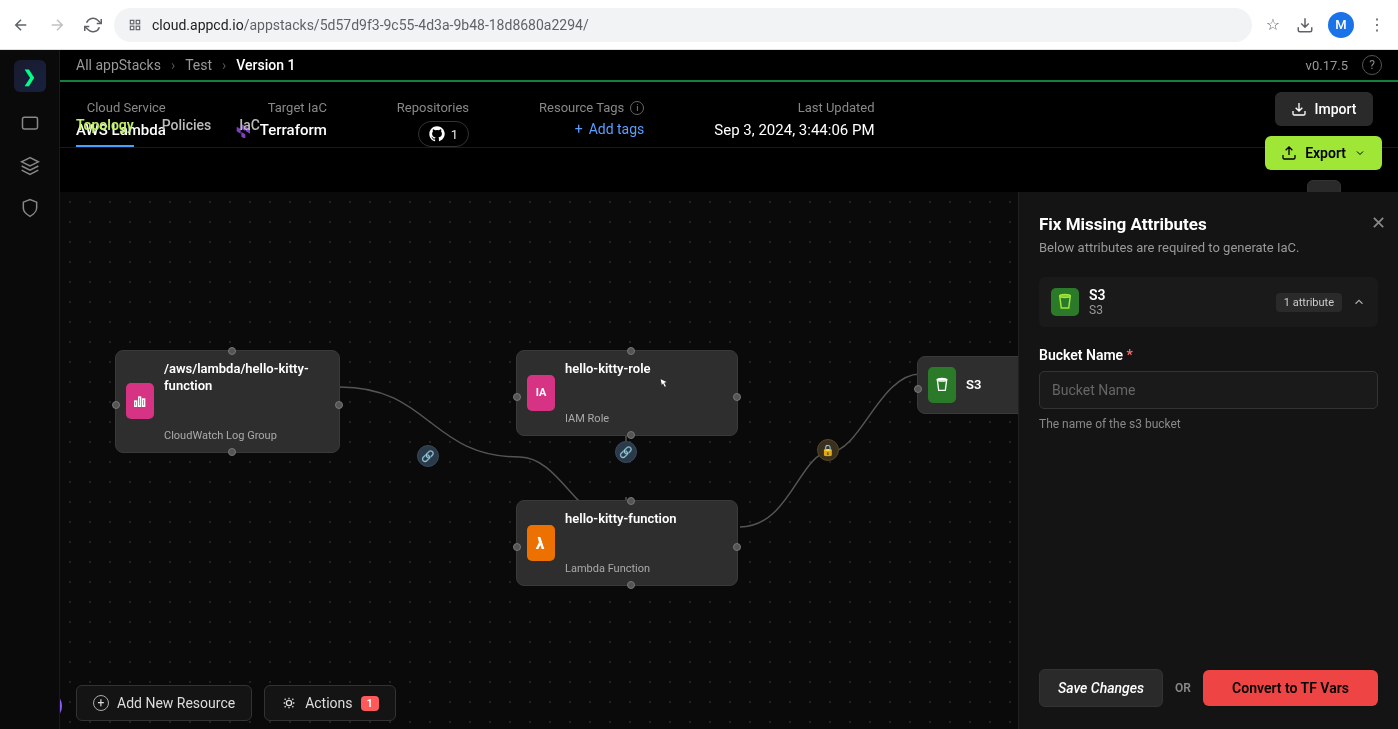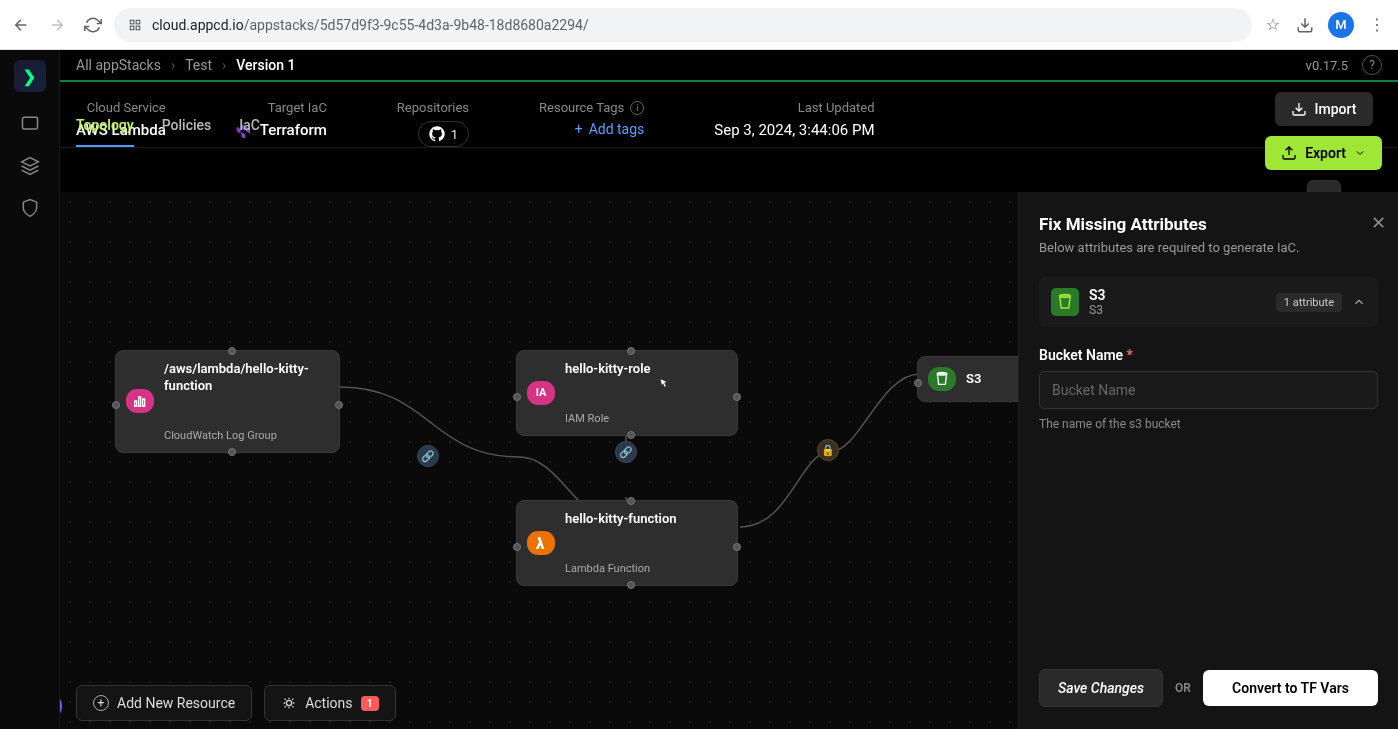--- a/index.html
+++ b/index.html
@@ -45,21 +45,21 @@
 .btn-more-menu { background:#2a2a2a; border:1px solid #333; color:#fff; width:34px; height:36px; border-radius:6px; display:flex; align-items:center; justify-content:center; cursor:pointer; }
 
 
 .tabs-row { display:flex; gap:28px; padding:0 16px; margin-top:22px; }
 .tab { padding-bottom:12px; font-size:14px; color:#bbb; cursor:pointer; border-bottom:2px solid transparent; font-weight:500; }
 .tab.active { color:#bef264; border-bottom-color:#4a9eff; font-weight:600; }
 
 
 .canvas-wrap { flex:1; position:relative; background:#0a0a0a; background-image:radial-gradient(circle,#222 1px,transparent 1px); background-size:20px 20px; overflow:hidden; }
 .node { position:absolute; background:#2e2e2e; border:1px solid #3a3a3a; border-radius:8px; padding:10px 14px 10px 10px; display:flex; align-items:center; gap:10px; min-width:200px; }
-.node-icon { width:28px; height:24px; border-radius:11px; display:flex; align-items:center; justify-content:center; font-size:11px; font-weight:bold; color:#fff; flex-shrink:0; }
+.node-icon { width:28px; height:36px; border-radius:5px; display:flex; align-items:center; justify-content:center; font-size:11px; font-weight:bold; color:#fff; flex-shrink:0; }
 .node-text { display:flex; flex-direction:column; gap:2px; }
 .node-title { font-size:13px; font-weight:600; color:#fff; line-height:1.3; }
 .node-sub { font-size:11px; color:#aaa;margin-top:32px; }
 .port { position:absolute; width:8px; height:8px; background:#555; border-radius:50%; border:1px solid #777; }
 .edge { position:absolute; pointer-events:none; }
 .edge path { stroke:#555; stroke-width:1.5; fill:none; }
 .edge-badge { position:absolute; width:22px; height:22px; background:#2a3a4a; border:1px solid #3a4a5a; border-radius:50%; display:flex; align-items:center; justify-content:center; font-size:11px; }
 
 
 .side-panel { position:absolute; right:0; top:0; bottom:0; width:380px; background:#141414; border-left:1px solid #222; padding:22px 20px; display:flex; flex-direction:column; }
@@ -74,21 +74,21 @@
 .attr-badge { background:#2a2a2a; color:#ccc; font-size:11px; padding:3px 8px; border-radius:4px; }
 .field-block { margin-top:20px; }
 .field-label { font-size:14px; font-weight:600; color:#fff; }
 .field-label .req { color:#ff6b6b; }
 .field-input { width:100%; margin-top:8px; background:#1a1a1a; border:1px solid #333; border-radius:5px; padding:10px 12px; color:#fff; font-size:14px; }
 .field-input::placeholder { color:#666; }
 .field-help { font-size:12px; color:#888; margin-top:8px; }
 .panel-footer { margin-top:auto; display:flex; align-items:center; gap:12px; padding-top:20px; }
 .btn-save { background:#2a2a2a; border:1px solid #333; color:#fff; padding:10px 18px; border-radius:6px; font-size:14px; font-weight:500; cursor:pointer;font-style:italic; }
 .or-text { color:#888; font-size:12px; font-weight:600; }
-.btn-convert { background:#ffffff; color:#000; border:none; padding:10px 0; border-radius:6px; font-size:14px; font-weight:600; cursor:pointer; flex:1; }
+.btn-convert { background:#ef4444; color:#000; border:none; padding:10px 0; border-radius:6px; font-size:14px; font-weight:600; cursor:pointer; flex:1; }
 
 
 .bottom-bar { position:absolute; left:16px; bottom:8px; display:flex; gap:12px; }
 .btn-add-res { background:#141414; border:1px solid #333; color:#ddd; padding:9px 16px; border-radius:6px; font-size:14px; display:flex; align-items:center; gap:8px; cursor:pointer; }
 .btn-actions { background:#141414; border:1px solid #333; color:#ddd; padding:9px 16px; border-radius:6px; font-size:14px; display:flex; align-items:center; gap:8px; cursor:pointer; }
 .act-badge { background:#ff5a5a; color:#fff; font-size:11px; padding:1px 6px; border-radius:4px; font-weight:600; }
 .avatar-s { width:30px; height:30px; border-radius:50%; background:#8b5cf6; color:#fff; display:flex; align-items:center; justify-content:center; font-size:13px; font-weight:600; position:absolute; left:-44px; bottom:0; }
 
 .cursor { position:absolute; width:14px; height:18px; pointer-events:none; }
 </style>

